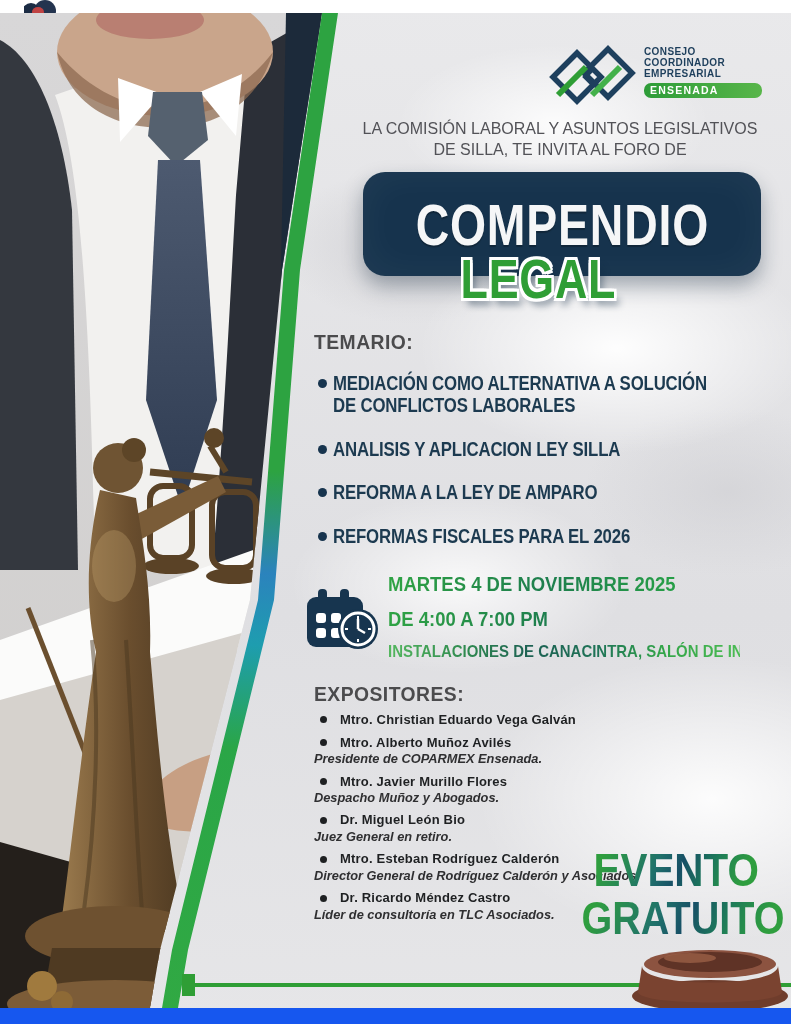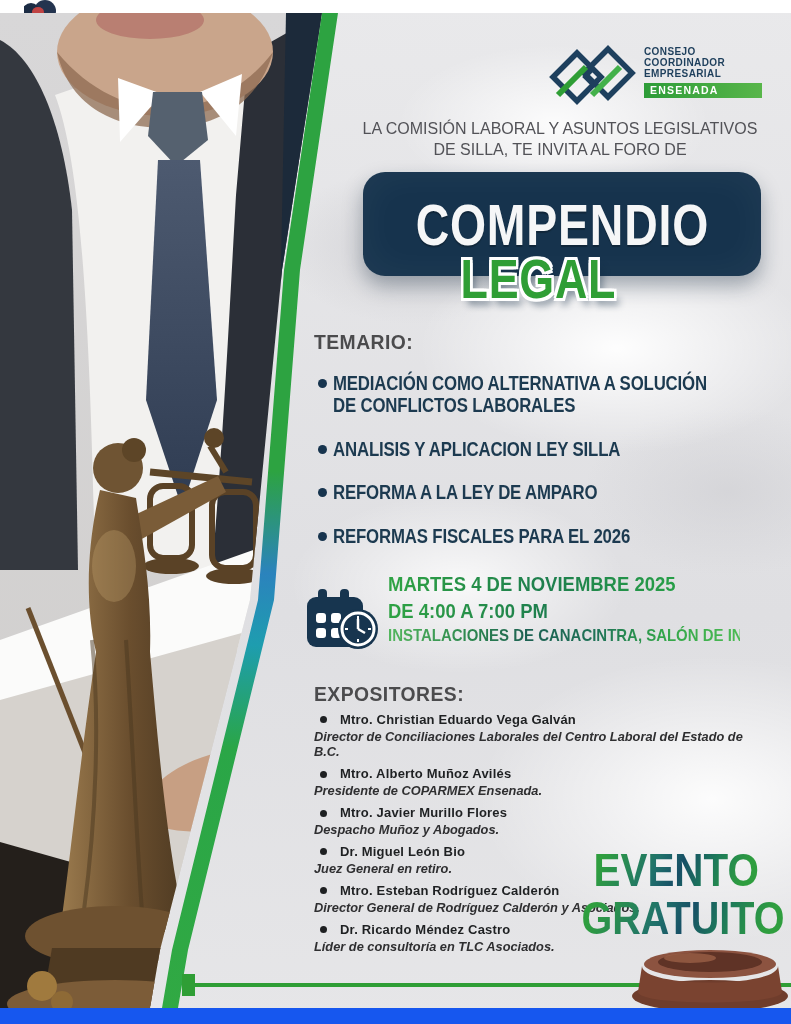--- a/index.html
+++ b/index.html
@@ -24,21 +24,21 @@
     clip-path:polygon(0 13px,322px 13px,282px 270px,250px 600px,160px 950px,150px 1008px,0 1008px);}
   .stripe{left:0;top:0;width:791px;height:1024px;z-index:3;
     clip-path:polygon(322px 13px,338px 13px,300px 270px,274px 600px,188px 950px,178px 1008px,162px 1008px,172px 950px,258px 600px,284px 270px);
     background:linear-gradient(180deg,#2da341 0%,#2da341 46%,#2b83bd 56%,#1e9daf 63%,#2aa647 73%,#31a943 100%);}
   
   .logo{left:548px;top:38px;display:flex;align-items:flex-start;z-index:5;}
   .logo-text{margin-left:8px;padding-top:8px;}
   .logo-line{font-size:10px;font-weight:700;color:#1e3f5c;letter-spacing:.4px;line-height:1.12;}
   .logo-badge{margin-top:3px;width:112px;height:15px;display:flex;align-items:center;
     background:linear-gradient(90deg,#2d9c38,#58b64a);color:#fff;font-size:10.5px;font-weight:700;
-    letter-spacing:1.2px;padding-left:6px;}
+    letter-spacing:1.2px;padding-left:6px;border-radius:7px;}
   
   .intro{left:348px;top:118px;width:424px;text-align:center;font-size:16px;font-weight:400;
     color:#525257;line-height:1.32;z-index:5;}
   
   .title-box{left:363px;top:172px;width:398px;height:104px;background:#16334d;border-radius:22px;
     box-shadow:0 10px 20px rgba(20,40,60,.35), inset 0 0 40px rgba(255,255,255,.05);
     display:flex;align-items:center;justify-content:center;z-index:4;}
   .title-main{font-size:58px;font-weight:800;color:#f5f6f7;letter-spacing:1px;
     display:inline-block;transform:scaleX(.8);transform-origin:center;
     text-shadow:0 2px 1px rgba(0,0,0,.25);}
@@ -54,21 +54,21 @@
   
   .agenda-list{left:318px;top:372px;width:470px;margin:0;padding:0;list-style:none;z-index:5;}
   .agenda-item{display:flex;align-items:flex-start;margin-bottom:21px;}
   .dot-navy{flex:0 0 auto;width:9px;height:9px;border-radius:50%;background:#17344e;margin:7px 6px 0 0;}
   .agenda-text{display:block;width:560px;font-size:20px;font-weight:700;color:#1c3a50;
     line-height:1.12;letter-spacing:-.2px;transform:scaleX(.84);transform-origin:left top;}
   
   .gtext{-webkit-background-clip:text;background-clip:text;color:transparent;}
   
   .cal-icon{left:304px;top:588px;z-index:5;}
-  .sched{left:388px;top:572px;width:400px;display:flex;flex-direction:column;gap:3px;z-index:5;}
+  .sched{left:388px;top:572px;width:400px;display:flex;flex-direction:column;gap:11px;z-index:5;}
   .sched-line{display:inline-block;transform:scaleX(.88);transform-origin:left center;font-weight:800;white-space:nowrap;}
   .sched-date,.sched-time{font-size:21px;background-image:linear-gradient(90deg,#2fa344 0%,#1e7e4e 45%,#27a246 85%);}
   .sched-venue{font-size:17px;background-image:linear-gradient(90deg,#55b75f 0%,#2f8a4f 22%,#1d6153 40%,#1f7457 60%,#33a549 78%,#4cbb54 100%);}
   
   .speaker-list{left:312px;top:712px;width:450px;margin:0;padding:0;list-style:none;z-index:5;}
   .speaker{margin-bottom:7px;}
   .speaker-name-row{display:flex;align-items:center;}
   .dot-dark{flex:0 0 auto;width:7px;height:7px;border-radius:50%;background:#1e2022;margin:0 13px 0 8px;}
   .speaker-name{font-size:13px;font-weight:700;color:#1e2022;letter-spacing:.2px;line-height:1.2;}
   .speaker-role{font-size:12.8px;font-weight:600;font-style:italic;color:#2f2f31;margin:1px 0 0 2px;line-height:1.2;}
@@ -247,21 +247,20 @@
   </div>
 
   <span class="abs sec-heading h-expositores">EXPOSITORES:</span>
   <ul class="abs speaker-list">
 
       <li class="speaker">
         <div class="speaker-name-row">
           <span class="dot-dark"></span>
           <span class="speaker-name">Mtro. Christian Eduardo Vega Galván</span>
         </div>
-        <div class="speaker-role">Director de Conciliaciones Laborales del Centro Laboral del Estado de B.C.</div>
       </li>
 
       <li class="speaker">
         <div class="speaker-name-row">
           <span class="dot-dark"></span>
           <span class="speaker-name">Mtro. Alberto Muñoz Avilés</span>
         </div>
         <div class="speaker-role">Presidente de COPARMEX Ensenada.</div>
       </li>
 

